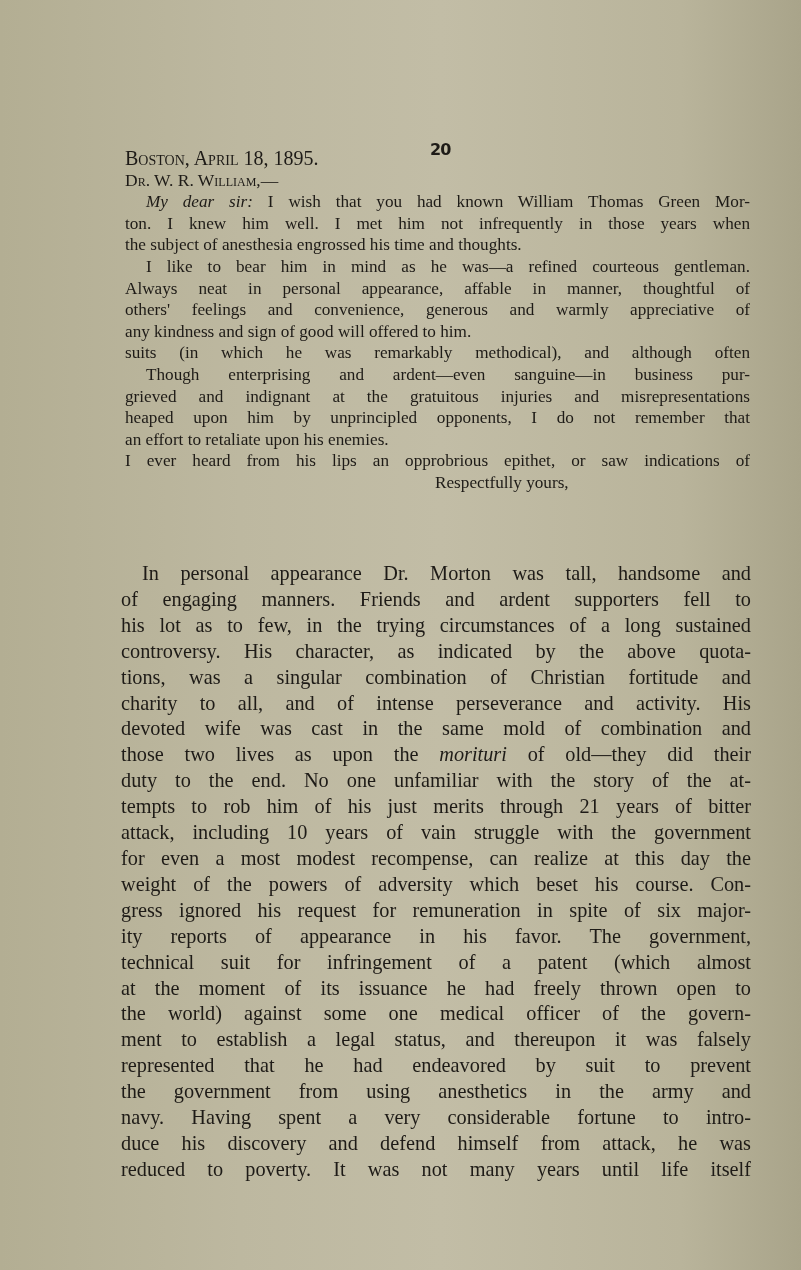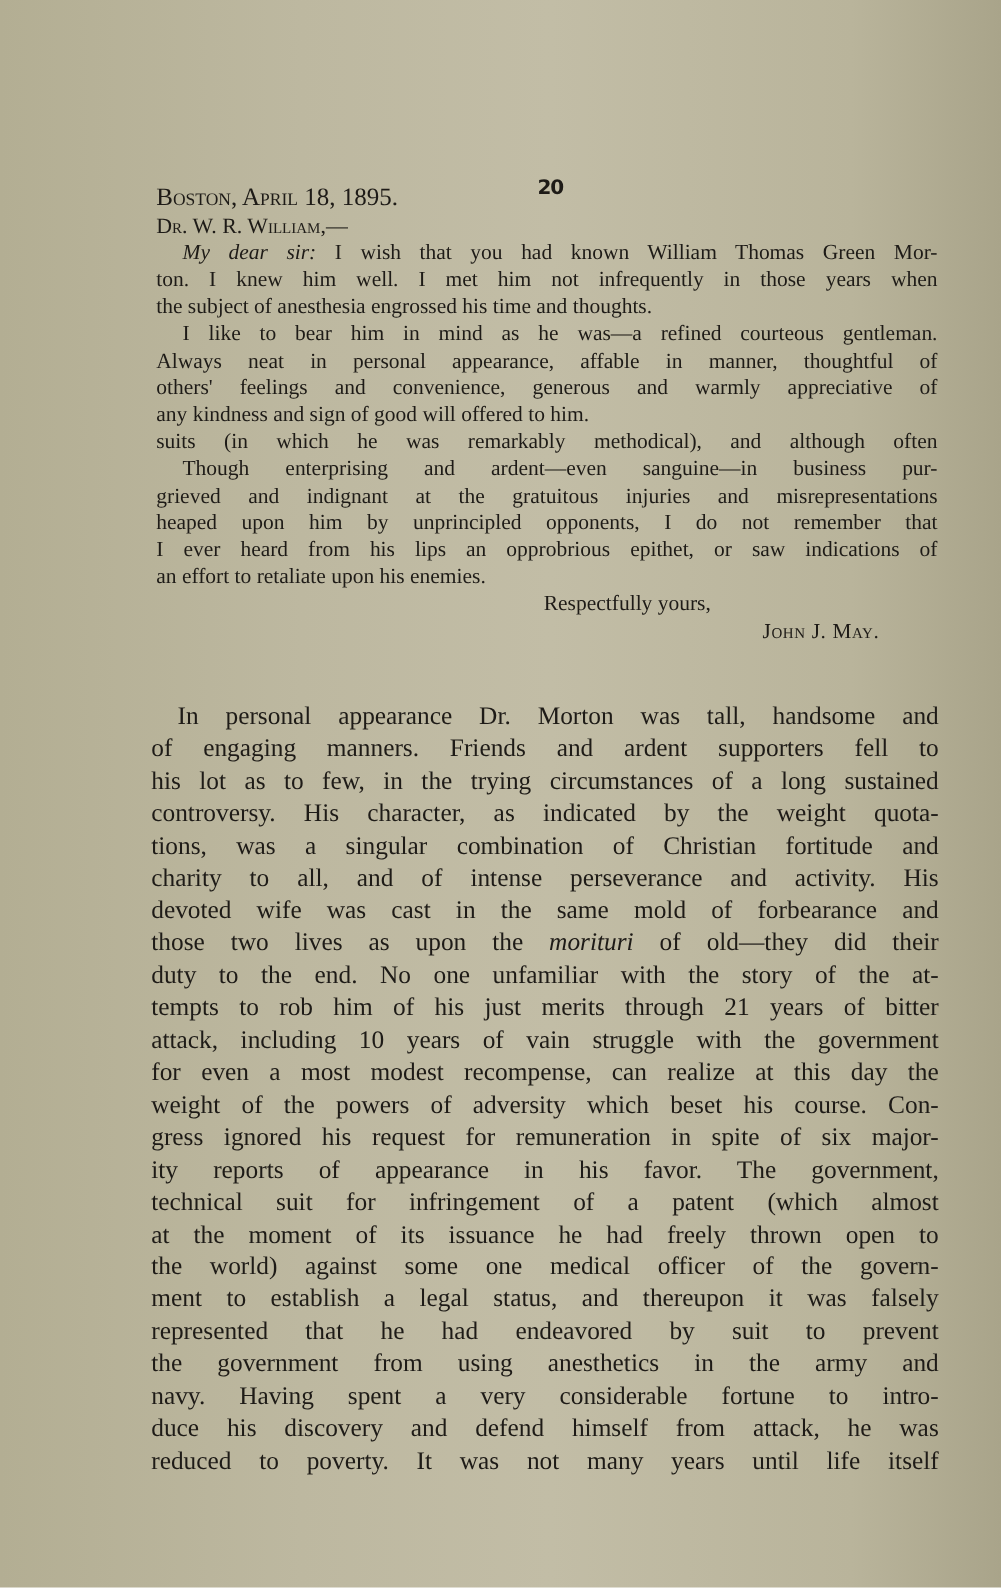--- a/index.html
+++ b/index.html
@@ -59,37 +59,36 @@
     <span class="line">Always neat in personal appearance, affable in manner, thoughtful of</span>
     <span class="line">others' feelings and convenience, generous and warmly appreciative of</span>
     <span class="line last">any kindness and sign of good will offered to him.</span>
   </p>
 
   <p>
     <span class="line">suits (in which he was remarkably methodical), and although often</span>
     <span class="line first-indent">Though enterprising and ardent—even sanguine—in business pur-</span>
     <span class="line">grieved and indignant at the gratuitous injuries and misrepresentations</span>
     <span class="line">heaped upon him by unprincipled opponents, I do not remember that</span>
+    <span class="line last">an effort to retaliate upon his enemies.</span>
     <span class="line">I ever heard from his lips an opprobrious epithet, or saw indications of</span>
-    <span class="line last">an effort to retaliate upon his enemies.</span>
   </p>
 
   <p class="closing">Respectfully yours,</p>
-  <p class="signature sc">John J. May.</p>
 </div>
 
 <div class="body-text">
   <p>
     <span class="line first-indent">In personal appearance Dr. Morton was tall, handsome and</span>
     <span class="line">of engaging manners.  Friends and ardent supporters fell to</span>
     <span class="line">his lot as to few, in the trying circumstances of a long sustained</span>
-    <span class="line">controversy.  His character, as indicated by the weight quota-</span>
+    <span class="line">controversy.  His character, as indicated by the above quota-</span>
     <span class="line">tions, was a singular combination of Christian fortitude and</span>
     <span class="line">charity to all, and of intense perseverance and activity.  His</span>
-    <span class="line">devoted wife was cast in the same mold of forbearance and</span>
+    <span class="line">devoted wife was cast in the same mold of combination and</span>
     <span class="line"><span>those two lives as upon the </span><i>morituri</i><span> of old—they did their</span></span>
     <span class="line">duty to the end.  No one unfamiliar with the story of the at-</span>
     <span class="line">tempts to rob him of his just merits through 21 years of bitter</span>
     <span class="line">attack, including 10 years of vain struggle with the government</span>
     <span class="line">for even a most modest recompense, can realize at this day the</span>
     <span class="line">weight of the powers of adversity which beset his course.  Con-</span>
     <span class="line">gress ignored his request for remuneration in spite of six major-</span>
     <span class="line">ity reports of appearance in his favor.  The government,</span>
     <span class="line">technical suit for infringement of a patent (which almost</span>
     <span class="line">at the moment of its issuance he had freely thrown open to</span>

